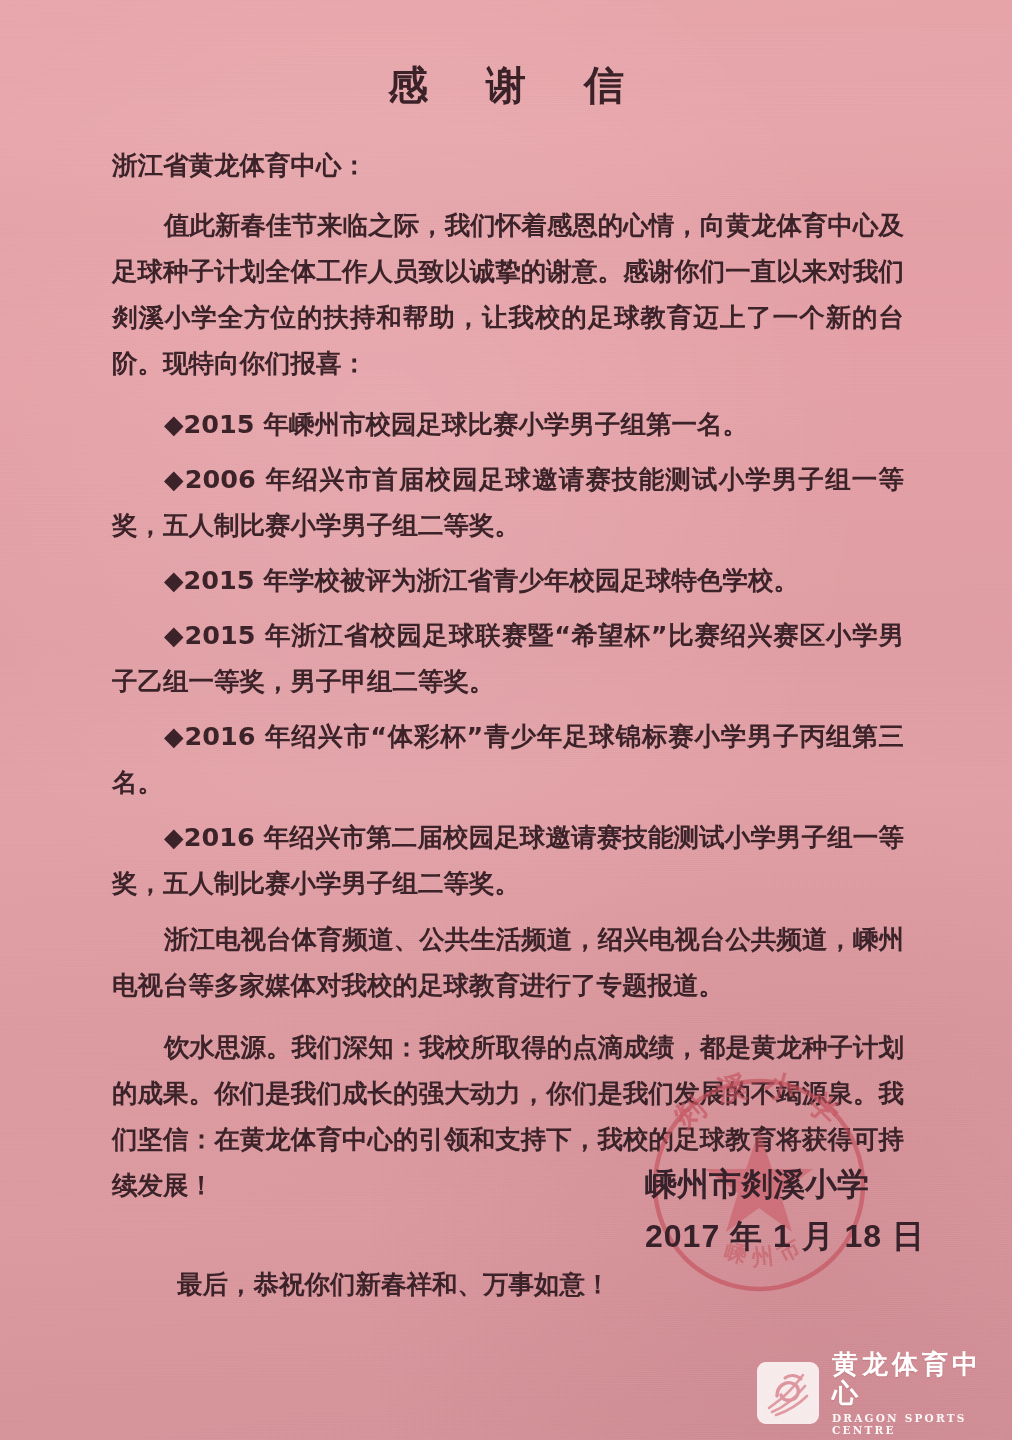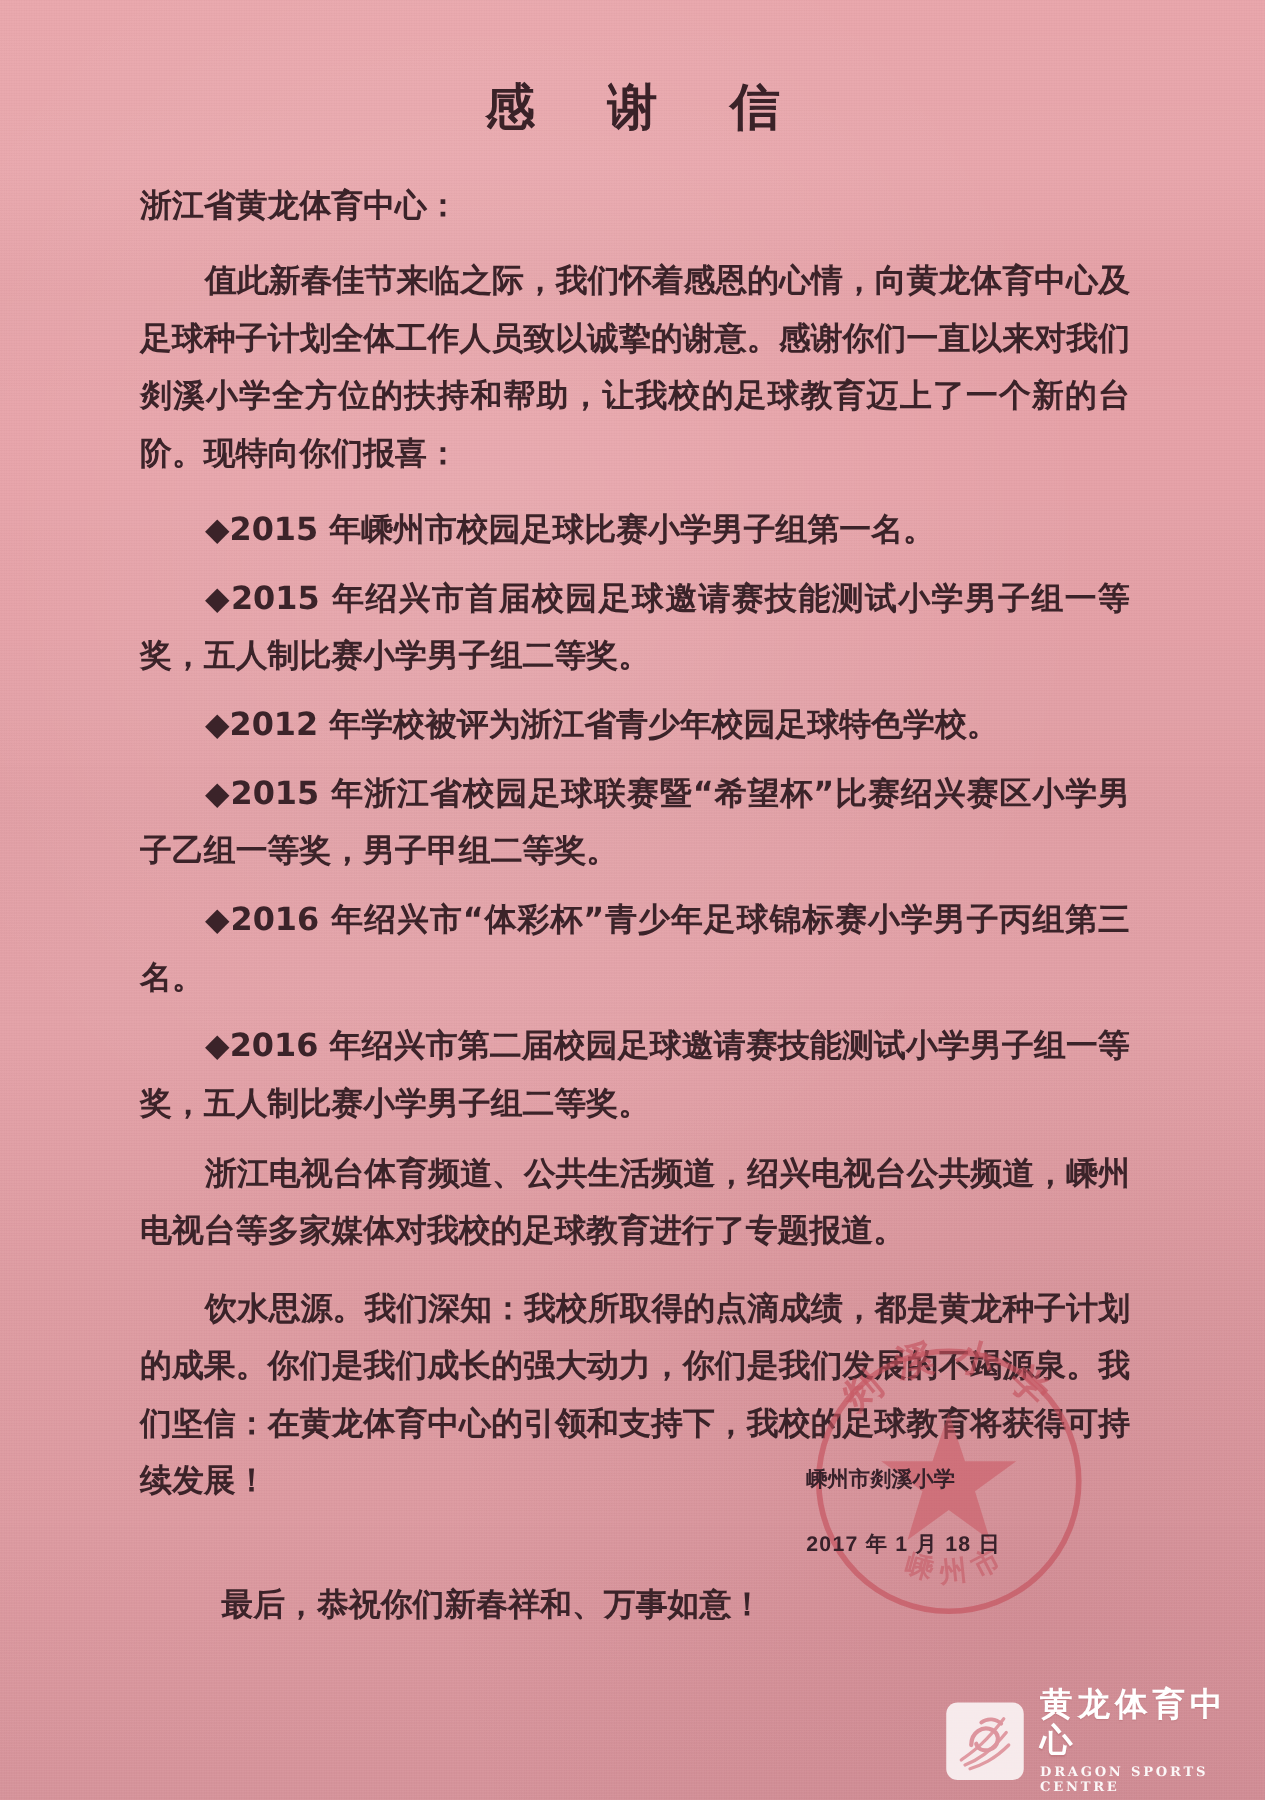--- a/index.html
+++ b/index.html
@@ -124,21 +124,21 @@
   }
   .seal svg { display: block; width: 100%; height: 100%; }
 
   
   .sign-block {
     position: absolute;
     left: 645px;
     top: 1158px;
     z-index: 8;
     color: #37212a;
-    font-size: 17px;
+    font-size: 32px;
     line-height: 52px;
     font-weight: 600;
     font-family: "DejaVu Sans", "Liberation Sans", sans-serif;
     white-space: nowrap;
   }
   .sign-date {
     font-family: Liberation Sans, sans-serif;
     letter-spacing: 1px;
   }
 
@@ -194,22 +194,22 @@
 
   <div class="doc-title">感 谢 信</div>
 
   <div class="body-block">
 
     <p class="salutation">浙江省黄龙体育中心：</p>
 
     <p class="para">值此新春佳节来临之际，我们怀着感恩的心情，向黄龙体育中心及足球种子计划全体工作人员致以诚挚的谢意。感谢你们一直以来对我们剡溪小学全方位的扶持和帮助，让我校的足球教育迈上了一个新的台阶。现特向你们报喜：</p>
 
     <p class="award">◆2015 年嵊州市校园足球比赛小学男子组第一名。</p>
-    <p class="award">◆2015 年绍兴市首届校园足球邀请赛技能测试小学男子组一等奖，五人制比赛小学男子组二等奖。</p>
-    <p class="award">◆2012 年学校被评为浙江省青少年校园足球特色学校。</p>
+    <p class="award">◆2006 年绍兴市首届校园足球邀请赛技能测试小学男子组一等奖，五人制比赛小学男子组二等奖。</p>
+    <p class="award">◆2015 年学校被评为浙江省青少年校园足球特色学校。</p>
     <p class="award">◆2015 年浙江省校园足球联赛暨“希望杯”比赛绍兴赛区小学男子乙组一等奖，男子甲组二等奖。</p>
     <p class="award">◆2016 年绍兴市“体彩杯”青少年足球锦标赛小学男子丙组第三名。</p>
     <p class="award">◆2016 年绍兴市第二届校园足球邀请赛技能测试小学男子组一等奖，五人制比赛小学男子组二等奖。</p>
 
     <div class="spacer-sm"></div>
 
     <p class="para">浙江电视台体育频道、公共生活频道，绍兴电视台公共频道，嵊州电视台等多家媒体对我校的足球教育进行了专题报道。</p>
 
     <div class="spacer-sm"></div>
 

